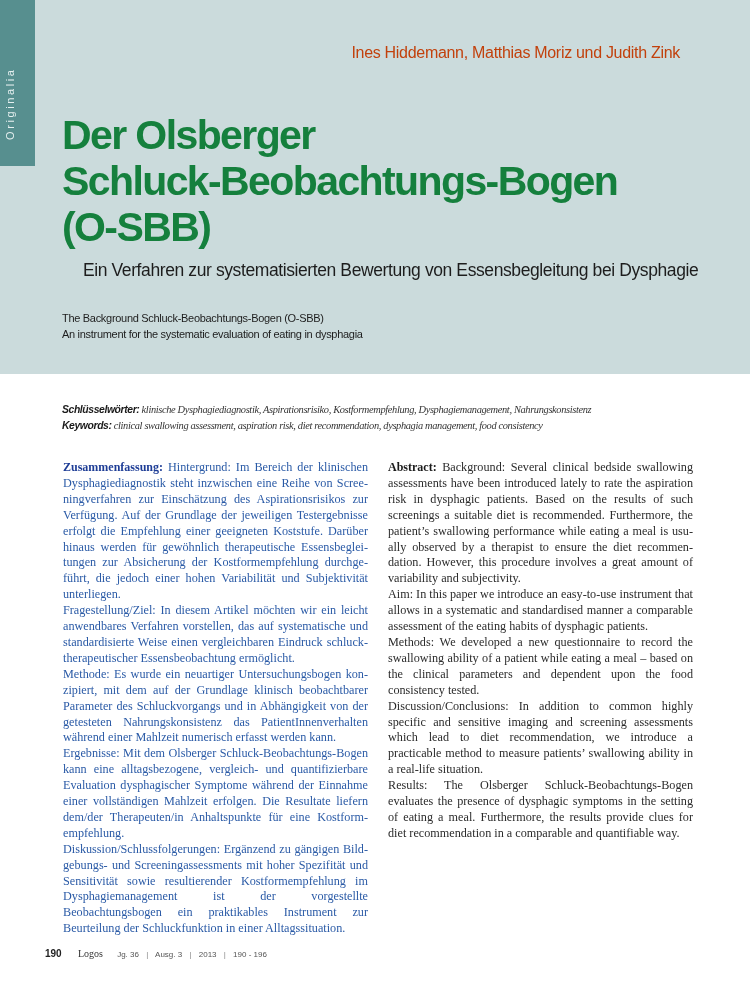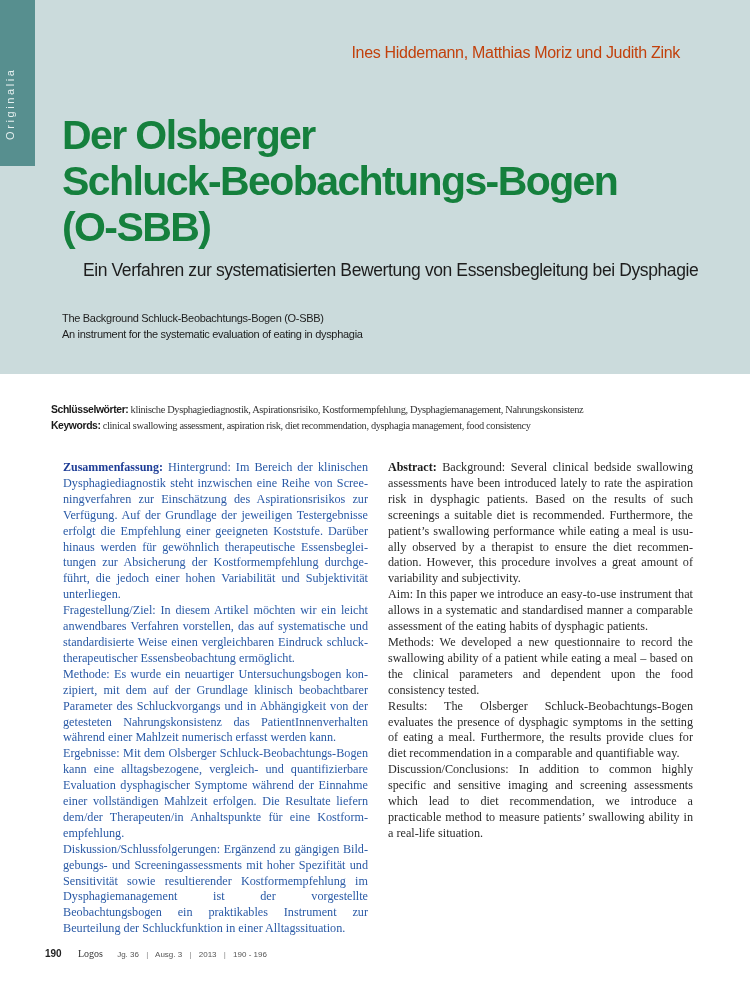--- a/index.html
+++ b/index.html
@@ -39,23 +39,24 @@
       color: #1d1d1d; letter-spacing: -0.4px; white-space: nowrap; margin-left: 21px;
     }
     .en-title {
       position: absolute; left: 62px; top: 310px;
       font-family: "Liberation Sans", sans-serif; font-size: 11px;
       line-height: 16px; color: #1d1d1d; letter-spacing: -0.3px;
     }
     .en-title div { white-space: nowrap; }
 
     .kw-block {
-      position: absolute; left: 51px; top: 402px; width: 650px;
+      position: absolute; left: 62px; top: 402px; width: 650px;
       font-size: 10.4px; line-height: 16px; color: #333;
       letter-spacing: -0.35px;
+      font-style: italic;
     }
     .kw-block div { white-space: nowrap; }
     .kw-label { font-family: "Liberation Sans", sans-serif; font-weight: bold; color: #1a1a1a; letter-spacing: -0.4px; }
 
     .col {
       position: absolute; top: 460px; width: 305px;
       font-size: 12.2px; line-height: 15.9px; text-align: justify;
       hyphens: manual;
     }
     .col-de { left: 63px; color: #2a5aa6; }
@@ -104,22 +105,22 @@
   <p>Fragestellung/Ziel: In diesem Artikel möchten wir ein leicht anwendbares Verfahren vorstellen, das auf systematische und standardisierte Weise einen vergleichbaren Eindruck schluck­therapeutischer Essensbeobachtung ermöglicht.</p>
   <p>Methode: Es wurde ein neuartiger Untersuchungsbogen kon­zipiert, mit dem auf der Grundlage klinisch beobachtbarer Parameter des Schluckvorgangs und in Abhängigkeit von der getesteten Nahrungskonsistenz das PatientInnenverhalten während einer Mahlzeit numerisch erfasst werden kann.</p>
   <p>Ergebnisse: Mit dem Olsberger Schluck-Beobachtungs-Bogen kann eine alltagsbezogene, vergleich- und quantifizierbare Evaluation dysphagischer Symptome während der Einnahme einer vollständigen Mahlzeit erfolgen. Die Resultate liefern dem/der Therapeuten/in Anhaltspunkte für eine Kostform­empfehlung.</p>
   <p>Diskussion/Schlussfolgerungen: Ergänzend zu gängigen Bild­gebungs- und Screeningassessments mit hoher Spezifität und Sensitivität sowie resultierender Kostformempfehlung im Dys­phagiemanagement ist der vorgestellte Beobachtungsbogen ein praktikables Instrument zur Beurteilung der Schluckfunktion in einer Alltagssituation.</p>
 </div>
 
 <div class="col col-en">
   <p><span class="lead">Abstract:</span><span> Background: Several clinical bedside swallowing assessments have been introduced lately to rate the aspira­tion risk in dysphagic patients. Based on the results of such screenings a suitable diet is recommended. Furthermore, the patient’s swallowing performance while eating a meal is usu­ally observed by a therapist to ensure the diet recommen­dation. However, this procedure involves a great amount of variability and subjectivity.</span></p>
   <p>Aim: In this paper we introduce an easy-to-use instrument that allows in a systematic and standardised manner a comparable assessment of the eating habits of dysphagic patients.</p>
   <p>Methods: We developed a new questionnaire to record the swallowing ability of a patient while eating a meal – based on the clinical parameters and dependent upon the food consistency tested.</p>
+  <p>Discussion/Conclusions: In addition to common highly specific and sensitive imaging and screening assessments which lead to diet recommendation, we introduce a practicable method to measure patients’ swallowing ability in a real-life situation.</p>
   <p>Results: The Olsberger Schluck-Beobachtungs-Bogen evaluates the presence of dysphagic symptoms in the setting of eating a meal. Furthermore, the results provide clues for diet recom­mendation in a comparable and quantifiable way.</p>
-  <p>Discussion/Conclusions: In addition to common highly specific and sensitive imaging and screening assessments which lead to diet recommendation, we introduce a practicable method to measure patients’ swallowing ability in a real-life situation.</p>
 </div>
 
 <div class="footer">
   <span class="page-no">190</span>
   <span class="journal">Logos</span>
   <span>Jg. 36</span>
   <span class="sep">|</span>
   <span>Ausg. 3</span>
   <span class="sep">|</span>
   <span>2013</span>

